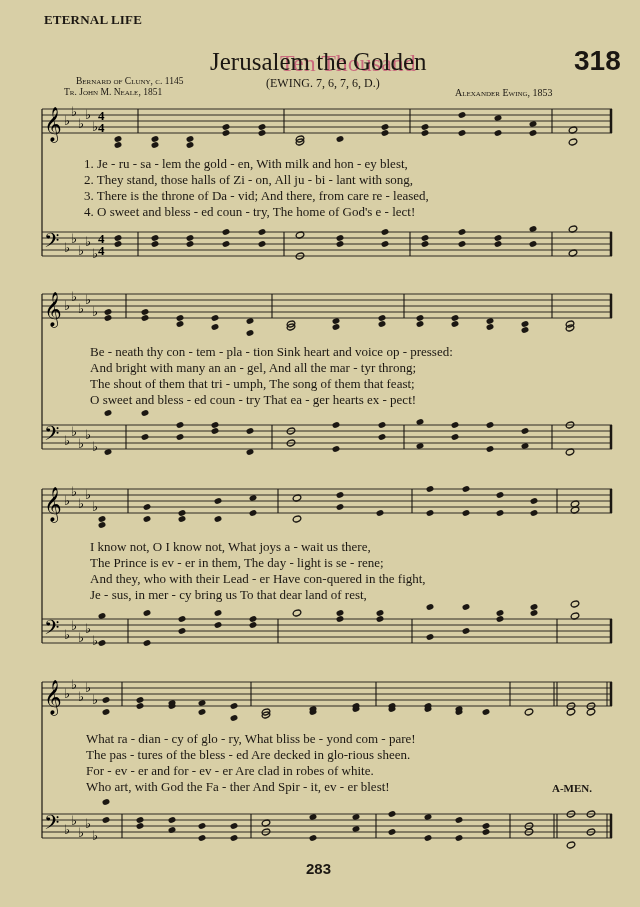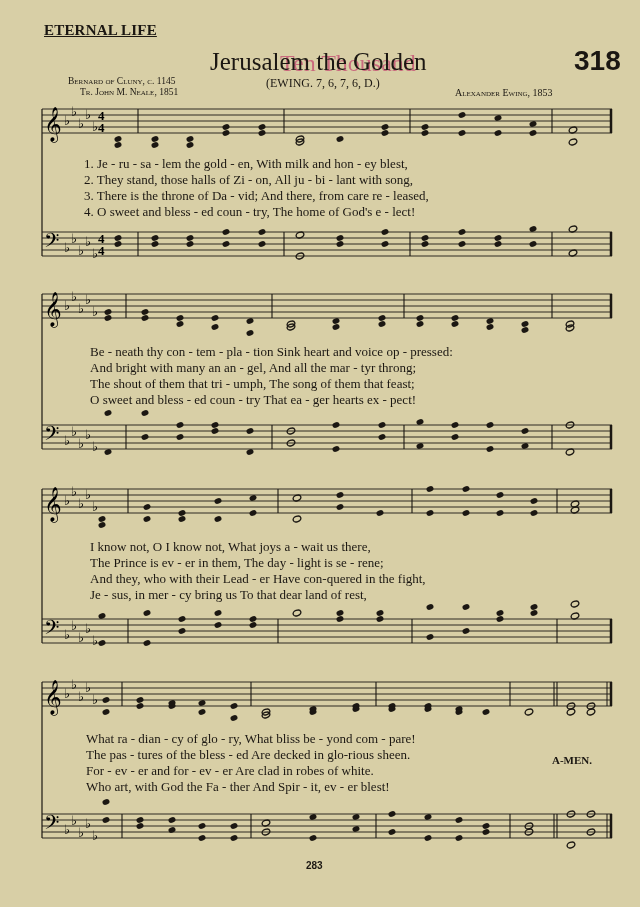--- a/index.html
+++ b/index.html
@@ -3,29 +3,29 @@
 <meta charset="utf-8">
 <style>
   html, body { margin:0; padding:0; }
   body {
     width:640px; height:907px; position:relative; overflow:hidden;
     background:#d8cfa6;
     font-family:"Liberation Serif", "DejaVu Serif", serif;
     color:#1b1712;
   }
   .abs { position:absolute; }
-  .section { left:44px; top:22px; font-size:15px; font-weight:bold; letter-spacing:0.2px;text-decoration:underline; }
+  .section { left:44px; top:12px; font-size:13px; font-weight:bold; letter-spacing:0.2px; }
   .title { left:210px; top:48px; font-size:25px; font-weight:normal; }
   .number { left:574px; top:45px; font-size:28px; font-weight:bold; font-family:"Liberation Sans","DejaVu Sans",sans-serif; }
   .credit { font-size:9.5px; font-variant:small-caps; line-height:11px; }
-  .credit-l1 { left:68px; top:76px;text-align:center; }
-  .credit-l2 { left:80px; top:87px; }
+  .credit-l1 { left:76px; top:76px;text-align:center; }
+  .credit-l2 { left:64px; top:87px; }
   .tune { left:266px; top:76px; font-size:12px; }
   .composer { left:455px; top:87px; font-size:10px; font-variant:small-caps; }
-  .page-num { left:306px; top:860px; font-size:10px; font-weight:bold; font-family:"Liberation Sans","DejaVu Sans",sans-serif; }
+  .page-num { left:306px; top:860px; font-size:15px; font-weight:bold; font-family:"Liberation Sans","DejaVu Sans",sans-serif; }
 
   .lyric-row { position:absolute; left:0; width:640px; height:16px; font-size:13px; white-space:nowrap; }
 
   .system-svg { position:absolute; left:0; top:0; }
   .amen { left:552px; top:810px; font-size:11px; font-weight:bold; }
   .ghost { left:280px; top:50px; font-size:24px; color:#be185d; opacity:0.55; }
 </style>
 </head>
 <body>
 
@@ -414,15 +414,15 @@
   <div class="lyric-row" style="top:587px; left:90px;">Je - sus, in mer - cy bring us To that dear land of rest,</div>
 </div>
 
 <div>
   <div class="lyric-row" style="top:731px; left:86px;">What ra - dian - cy of glo - ry, What bliss be - yond com - pare!</div>
   <div class="lyric-row" style="top:747px; left:86px;">The pas - tures of the bless - ed Are decked in glo-rious sheen.</div>
   <div class="lyric-row" style="top:763px; left:86px;">For - ev - er and for - ev - er Are clad in robes of white.</div>
   <div class="lyric-row" style="top:779px; left:86px;">Who art, with God the Fa - ther And Spir - it, ev - er blest!</div>
 </div>
 
-<div class="abs amen" style="top:754px;">A-MEN.</div>
+<div class="abs amen" style="top:782px;">A-MEN.</div>
 
 <div class="abs page-num">283</div>
 
 </body></html>

